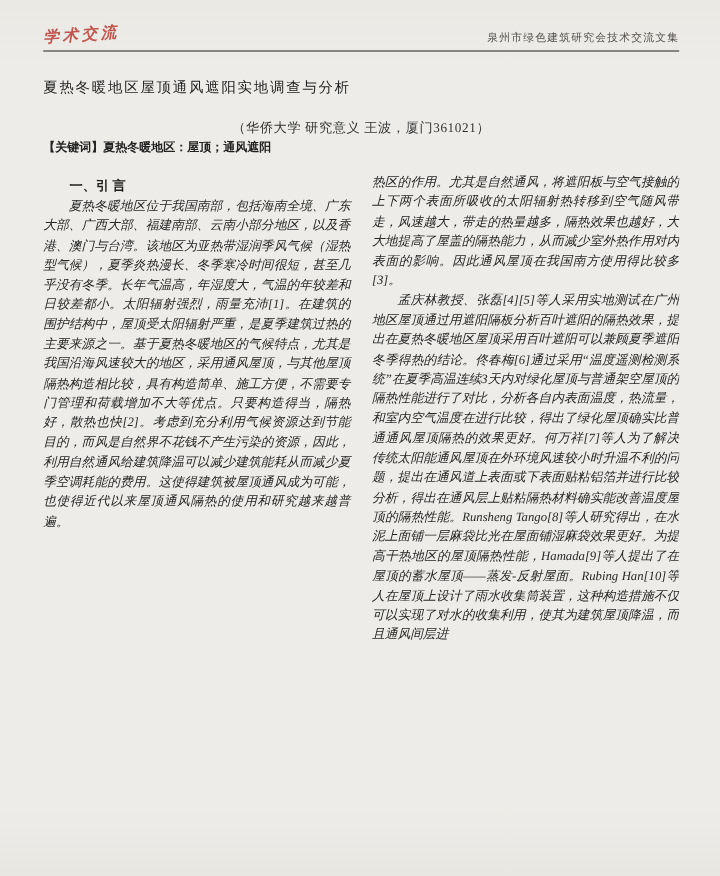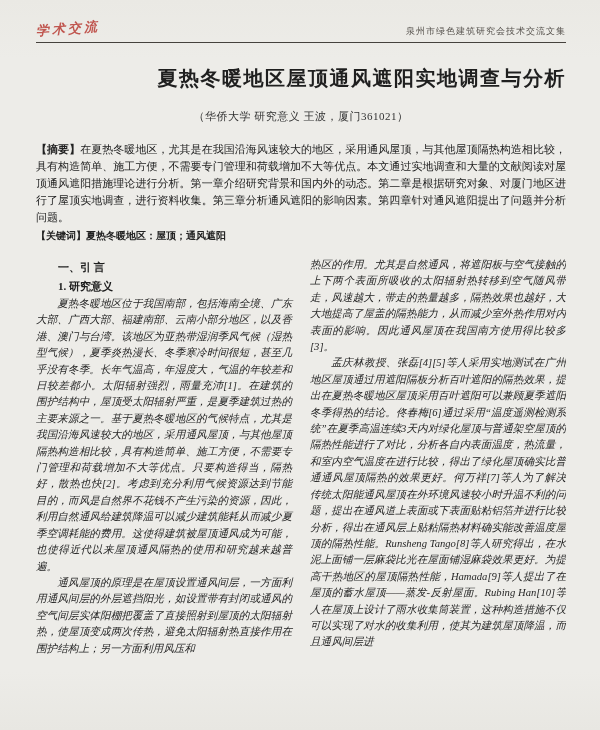--- a/index.html
+++ b/index.html
@@ -34,23 +34,23 @@
     color:#55514c;
     letter-spacing:1px;
     margin-left:44px;
   }
   .rule {
     border:none;
     border-top:1.5px solid #46423d;
     margin-top:4px;
   }
   .title {
-    text-align:right;
-    font-size:20px;
-    font-weight:bold;
+    text-align:left;
+    font-size:12px;
+    font-weight:normal;
     letter-spacing:1.5px;
     margin-top:22px;
     color:#1f1f1f;
   }
   .authors {
     text-align:center;
     font-size:11px;
     margin-top:17px;
     letter-spacing:0.5px;
     color:#333;
@@ -105,35 +105,30 @@
     <span class="stamp">学术交流</span>
     <span class="journal">泉州市绿色建筑研究会技术交流文集</span>
   </div>
 
   <hr class="rule">
 
   <div class="title">夏热冬暖地区屋顶通风遮阳实地调查与分析</div>
 
   <div class="authors">（华侨大学 研究意义  王波，厦门361021）</div>
 
-  <div class="abstract">
-    <span class="lbl">【摘要】</span><span>在夏热冬暖地区，尤其是在我国沿海风速较大的地区，采用通风屋顶，与其他屋顶隔热构造相比较，具有构造简单、施工方便，不需要专门管理和荷载增加不大等优点。本文通过实地调查和大量的文献阅读对屋顶通风遮阳措施理论进行分析。第一章介绍研究背景和国内外的动态。第二章是根据研究对象、对厦门地区进行了屋顶实地调查，进行资料收集。第三章分析通风遮阳的影响因素。第四章针对通风遮阳提出了问题并分析问题。</span>
-  </div>
 
   <div class="keywords">
     <span>【关键词】</span><span>夏热冬暖地区：屋顶；通风遮阳</span>
   </div>
 
   <div class="columns">
 
     <div class="col">
       <h3>一、引 言</h3>
-      <h3>1. 研究意义</h3>
       <p>夏热冬暖地区位于我国南部，包括海南全境、广东大部、广西大部、福建南部、云南小部分地区，以及香港、澳门与台湾。该地区为亚热带湿润季风气候（湿热型气候），夏季炎热漫长、冬季寒冷时间很短，甚至几乎没有冬季。长年气温高，年湿度大，气温的年较差和日较差都小。太阳辐射强烈，雨量充沛[1]。在建筑的围护结构中，屋顶受太阳辐射严重，是夏季建筑过热的主要来源之一。基于夏热冬暖地区的气候特点，尤其是我国沿海风速较大的地区，采用通风屋顶，与其他屋顶隔热构造相比较，具有构造简单、施工方便，不需要专门管理和荷载增加不大等优点。只要构造得当，隔热好，散热也快[2]。考虑到充分利用气候资源达到节能目的，而风是自然界不花钱不产生污染的资源，因此，利用自然通风给建筑降温可以减少建筑能耗从而减少夏季空调耗能的费用。这使得建筑被屋顶通风成为可能，也使得近代以来屋顶通风隔热的使用和研究越来越普遍。</p>
-      <p>通风屋顶的原理是在屋顶设置通风间层，一方面利用通风间层的外层遮挡阳光，如设置带有封闭或通风的空气间层实体阳棚把覆盖了直接照射到屋顶的太阳辐射热，使屋顶变成两次传热，避免太阳辐射热直接作用在围护结构上；另一方面利用风压和</p>
     </div>
 
     <div class="col">
       <p class="noindent">热区的作用。尤其是自然通风，将遮阳板与空气接触的上下两个表面所吸收的太阳辐射热转移到空气随风带走，风速越大，带走的热量越多，隔热效果也越好，大大地提高了屋盖的隔热能力，从而减少室外热作用对内表面的影响。因此通风屋顶在我国南方使用得比较多[3]。</p>
       <p>孟庆林教授、张磊[4][5]等人采用实地测试在广州地区屋顶通过用遮阳隔板分析百叶遮阳的隔热效果，提出在夏热冬暖地区屋顶采用百叶遮阳可以兼顾夏季遮阳冬季得热的结论。佟春梅[6]通过采用“温度遥测检测系统”在夏季高温连续3天内对绿化屋顶与普通架空屋顶的隔热性能进行了对比，分析各自内表面温度，热流量，和室内空气温度在进行比较，得出了绿化屋顶确实比普通通风屋顶隔热的效果更好。何万祥[7]等人为了解决传统太阳能通风屋顶在外环境风速较小时升温不利的问题，提出在通风道上表面或下表面贴粘铝箔并进行比较分析，得出在通风层上贴粘隔热材料确实能改善温度屋顶的隔热性能。Runsheng Tango[8]等人研究得出，在水泥上面铺一层麻袋比光在屋面铺湿麻袋效果更好。为提高干热地区的屋顶隔热性能，Hamada[9]等人提出了在屋顶的蓄水屋顶——蒸发-反射屋面。Rubing Han[10]等人在屋顶上设计了雨水收集筒装置，这种构造措施不仅可以实现了对水的收集利用，使其为建筑屋顶降温，而且通风间层进</p>
     </div>
 
   </div>
 
 </div>

